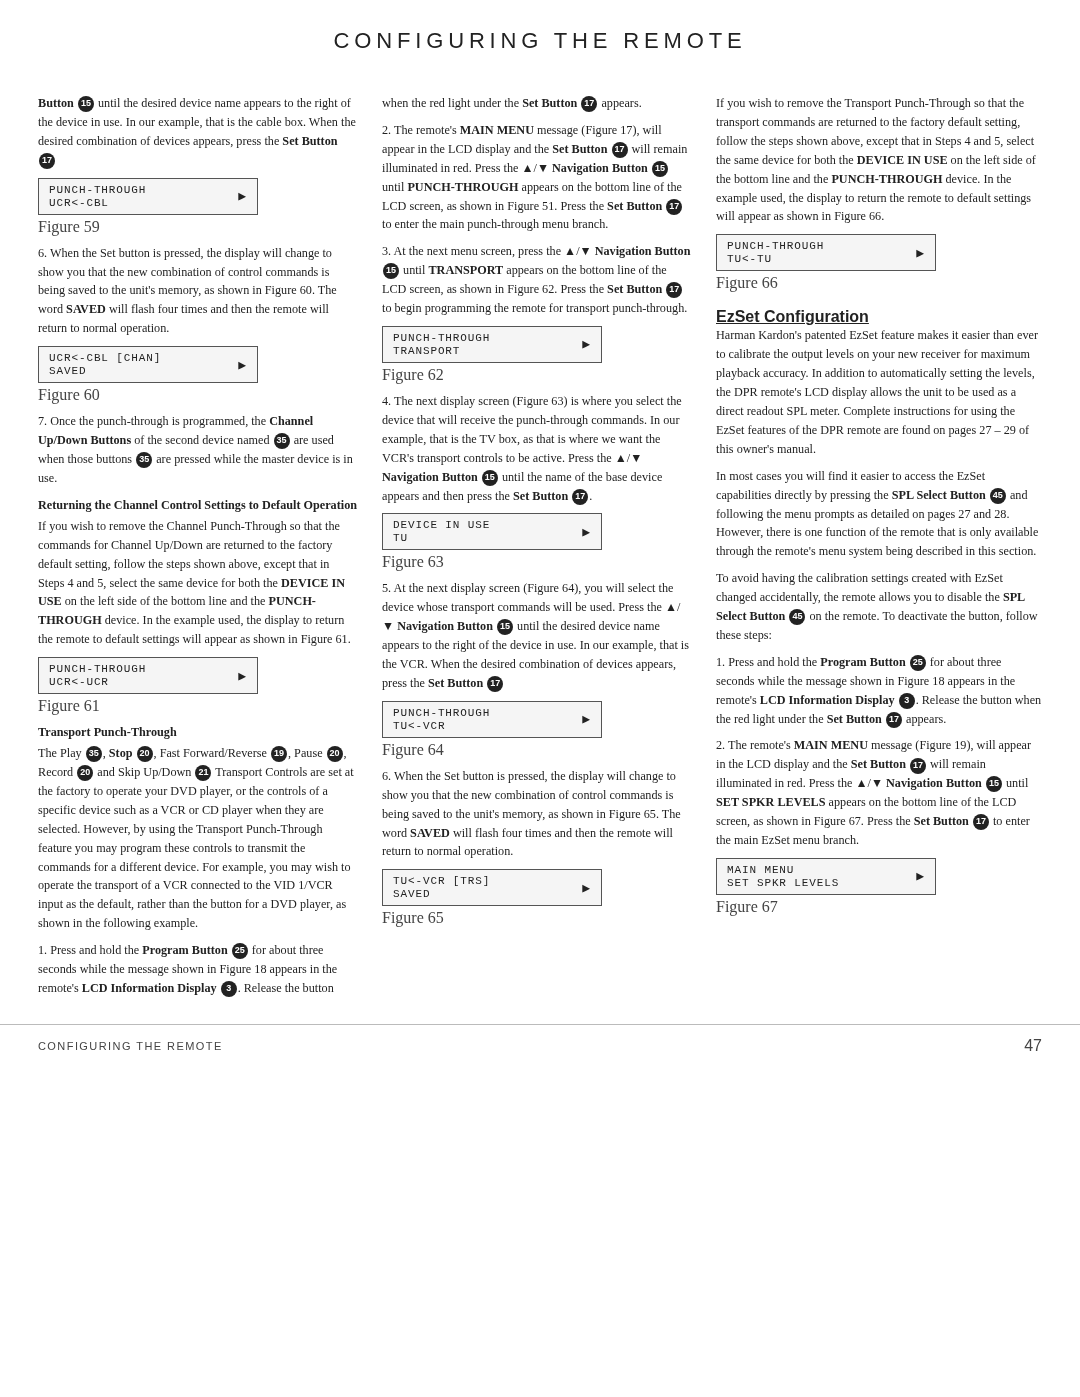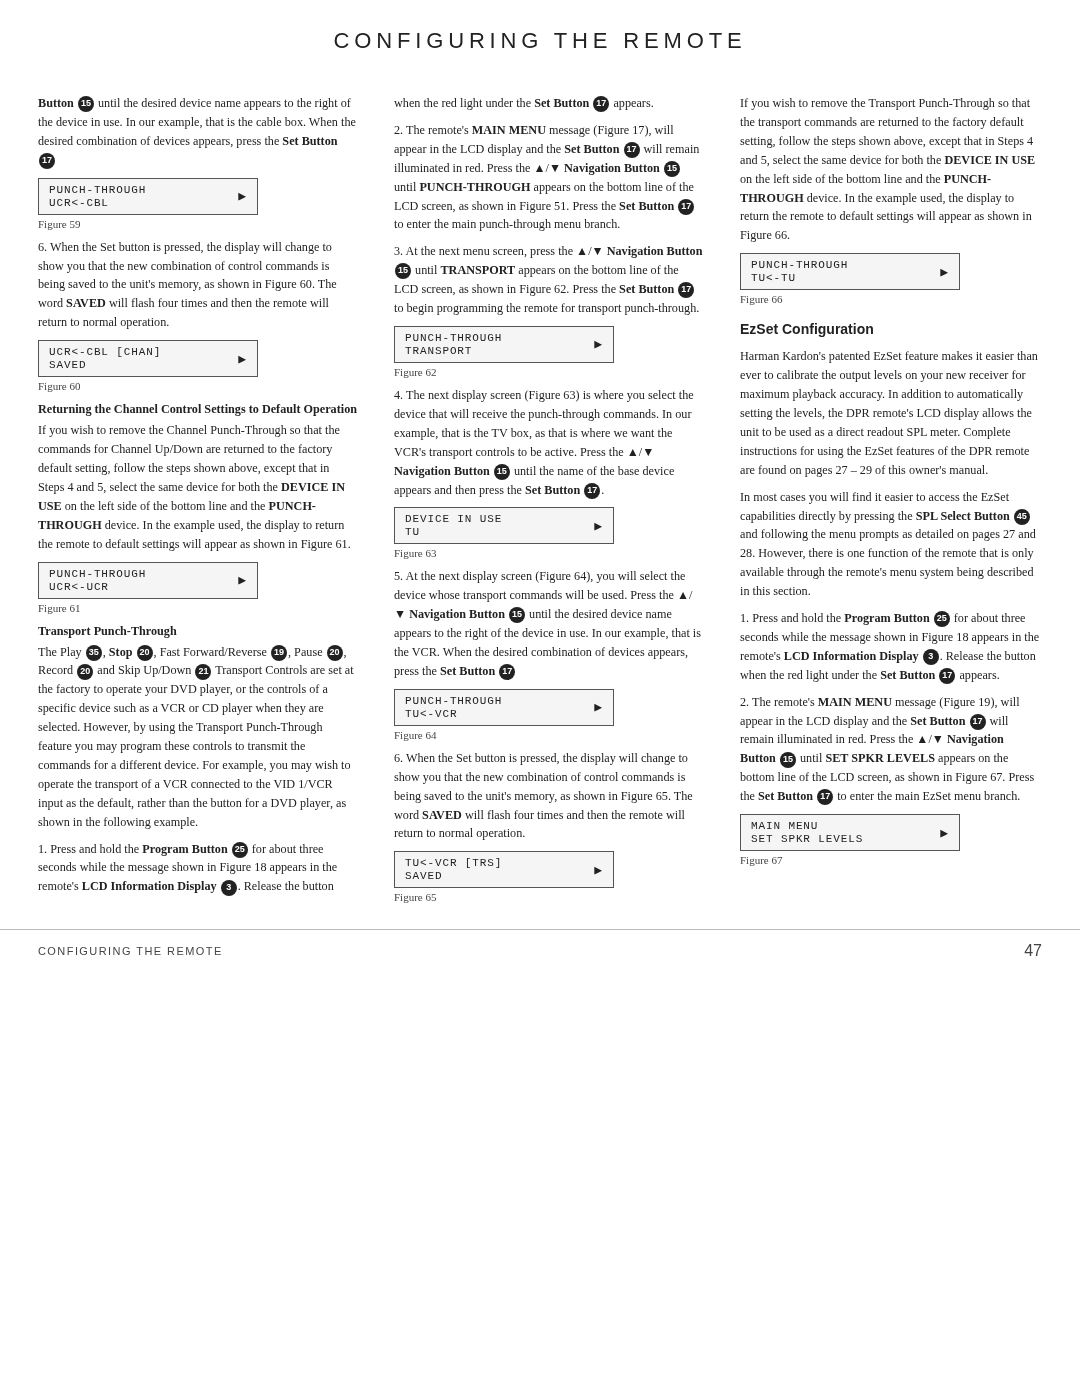--- a/index.html
+++ b/index.html
@@ -19,21 +19,21 @@
       font-size: 22px;
       font-weight: 400;
       font-family: Arial, sans-serif;
       color: #222;
       border-bottom: none;
     }
     .page-content {
       display: flex;
       flex-direction: row;
       padding: 22px 38px 0 38px;
-      gap: 36px;
+      gap: 24px;
     }
     .col-left {
       flex: 0 0 320px;
       max-width: 320px;
     }
     .col-mid {
       flex: 0 0 310px;
       max-width: 310px;
     }
     .col-right {
@@ -72,21 +72,21 @@
     .lcd-box-inner {
       display: flex;
       flex-direction: column;
       gap: 1px;
     }
     .lcd-arrow {
       font-size: 13px;
       align-self: center;
     }
     .fig-label {
-      font-size: 11px;
+      font-size: 16px;
       color: #444;
       margin-bottom: 8px;
       margin-top: 1px;
     }
     .filled-circled {
       display: inline-block;
       background: #222;
       color: #fff;
       border-radius: 50%;
       width: 16px;
@@ -114,24 +114,25 @@
       letter-spacing: 0.13em;
       color: #444;
     }
     .footer-page {
       font-family: Arial, sans-serif;
       font-size: 16px;
       color: #444;
     }
     .ezset-title {
       font-family: Arial, sans-serif;
-      font-size: 14px;
+      font-size: 16px;
       font-weight: bold;
       margin-top: 16px;
-      margin-bottom: 10px;
+      margin-bottom: 0;
+      text-decoration: underline;
     }
   </style>
 </head>
 <body>
 
 <div>
   <div class="page-header">
     <span>CONFIGURING THE REMOTE</span>
   </div>
 
@@ -153,20 +154,21 @@
       <p>6. When the Set button is pressed, the display will change to show you that the new combination of control commands is being saved to the unit's memory, as shown in Figure 60. The word <strong>SAVED</strong> will flash four times and then the remote will return to normal operation.</p>
       <div class="lcd-box">
         <div class="lcd-box-inner">
           <span>UCR&lt;-CBL [CHAN]</span>
           <span>SAVED</span>
         </div>
         <span class="lcd-arrow">▶</span>
       </div>
       <div class="fig-label">Figure 60</div>
 
+      <p>7. Once the punch-through is programmed, the <strong>Channel Up/Down Buttons</strong> of the second device named <span class="filled-circled">35</span> are used when those buttons <span class="filled-circled">35</span> are pressed while the master device is in use.</p>
 
       <div class="section-heading">Returning the Channel Control Settings to Default Operation</div>
       <p>If you wish to remove the Channel Punch-Through so that the commands for Channel Up/Down are returned to the factory default setting, follow the steps shown above, except that in Steps 4 and 5, select the same device for both the <strong>DEVICE IN USE</strong> on the left side of the bottom line and the <strong>PUNCH-THROUGH</strong> device. In the example used, the display to return the remote to default settings will appear as shown in Figure 61.</p>
       <div class="lcd-box">
         <div class="lcd-box-inner">
           <span>PUNCH-THROUGH</span>
           <span>UCR&lt;-UCR</span>
         </div>
         <span class="lcd-arrow">▶</span>
       </div>
@@ -236,20 +238,21 @@
         <span class="lcd-arrow">▶</span>
       </div>
       <div class="fig-label">Figure 66</div>
 
       <div class="ezset-title">EzSet Configuration</div>
 
       <p>Harman Kardon's patented EzSet feature makes it easier than ever to calibrate the output levels on your new receiver for maximum playback accuracy. In addition to automatically setting the levels, the DPR remote's LCD display allows the unit to be used as a direct readout SPL meter. Complete instructions for using the EzSet features of the DPR remote are found on pages 27 – 29 of this owner's manual.</p>
 
       <p>In most cases you will find it easier to access the EzSet capabilities directly by pressing the <strong>SPL Select Button <span class="filled-circled">45</span></strong> and following the menu prompts as detailed on pages 27 and 28. However, there is one function of the remote that is only available through the remote's menu system being described in this section.</p>
 
+      <p>To avoid having the calibration settings created with EzSet changed accidentally, the remote allows you to disable the <strong>SPL Select Button <span class="filled-circled">45</span></strong> on the remote. To deactivate the button, follow these steps:</p>
 
       <p>1. Press and hold the <strong>Program Button <span class="filled-circled">25</span></strong> for about three seconds while the message shown in Figure 18 appears in the remote's <strong>LCD Information Display <span class="filled-circled">3</span></strong>. Release the button when the red light under the <strong>Set Button <span class="filled-circled">17</span></strong> appears.</p>
 
       <p>2. The remote's <strong>MAIN MENU</strong> message (Figure 19), will appear in the LCD display and the <strong>Set Button <span class="filled-circled">17</span></strong> will remain illuminated in red. Press the ▲/▼ <strong>Navigation Button <span class="filled-circled">15</span></strong> until <strong>SET SPKR LEVELS</strong> appears on the bottom line of the LCD screen, as shown in Figure 67. Press the <strong>Set Button <span class="filled-circled">17</span></strong> to enter the main EzSet menu branch.</p>
       <div class="lcd-box">
         <div class="lcd-box-inner">
           <span>MAIN MENU</span>
           <span>SET SPKR LEVELS</span>
         </div>
         <span class="lcd-arrow">▶</span>

